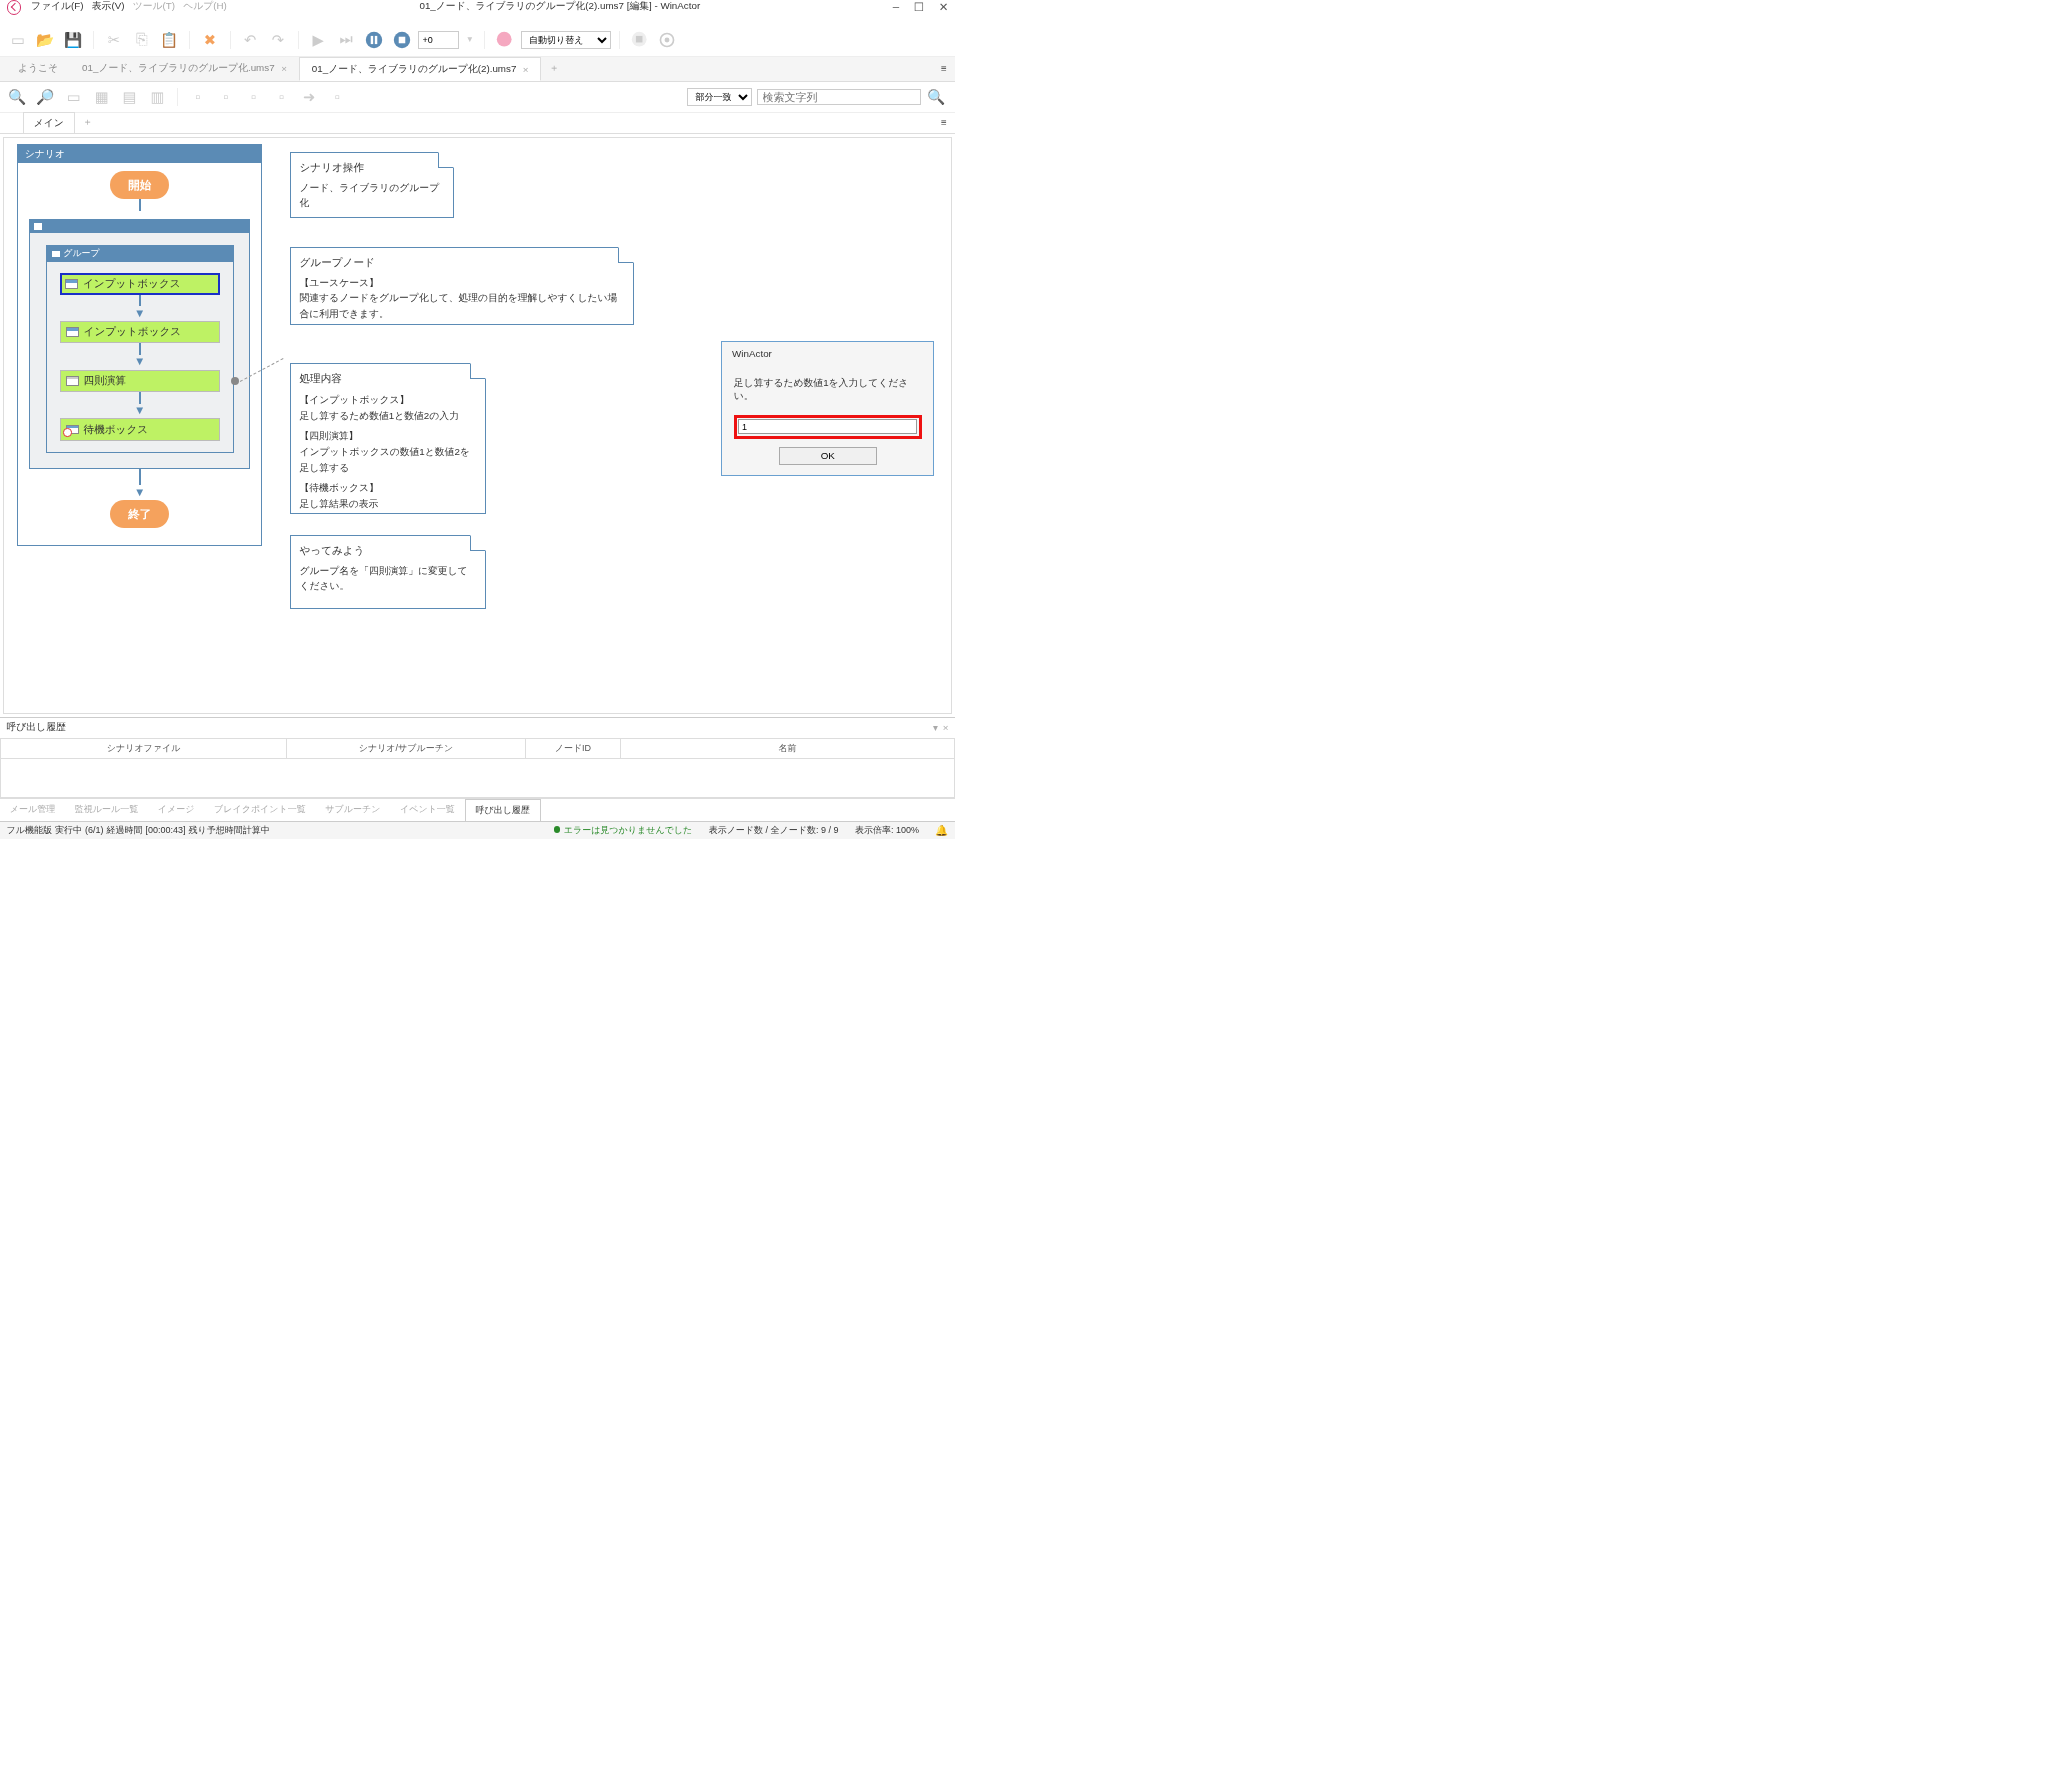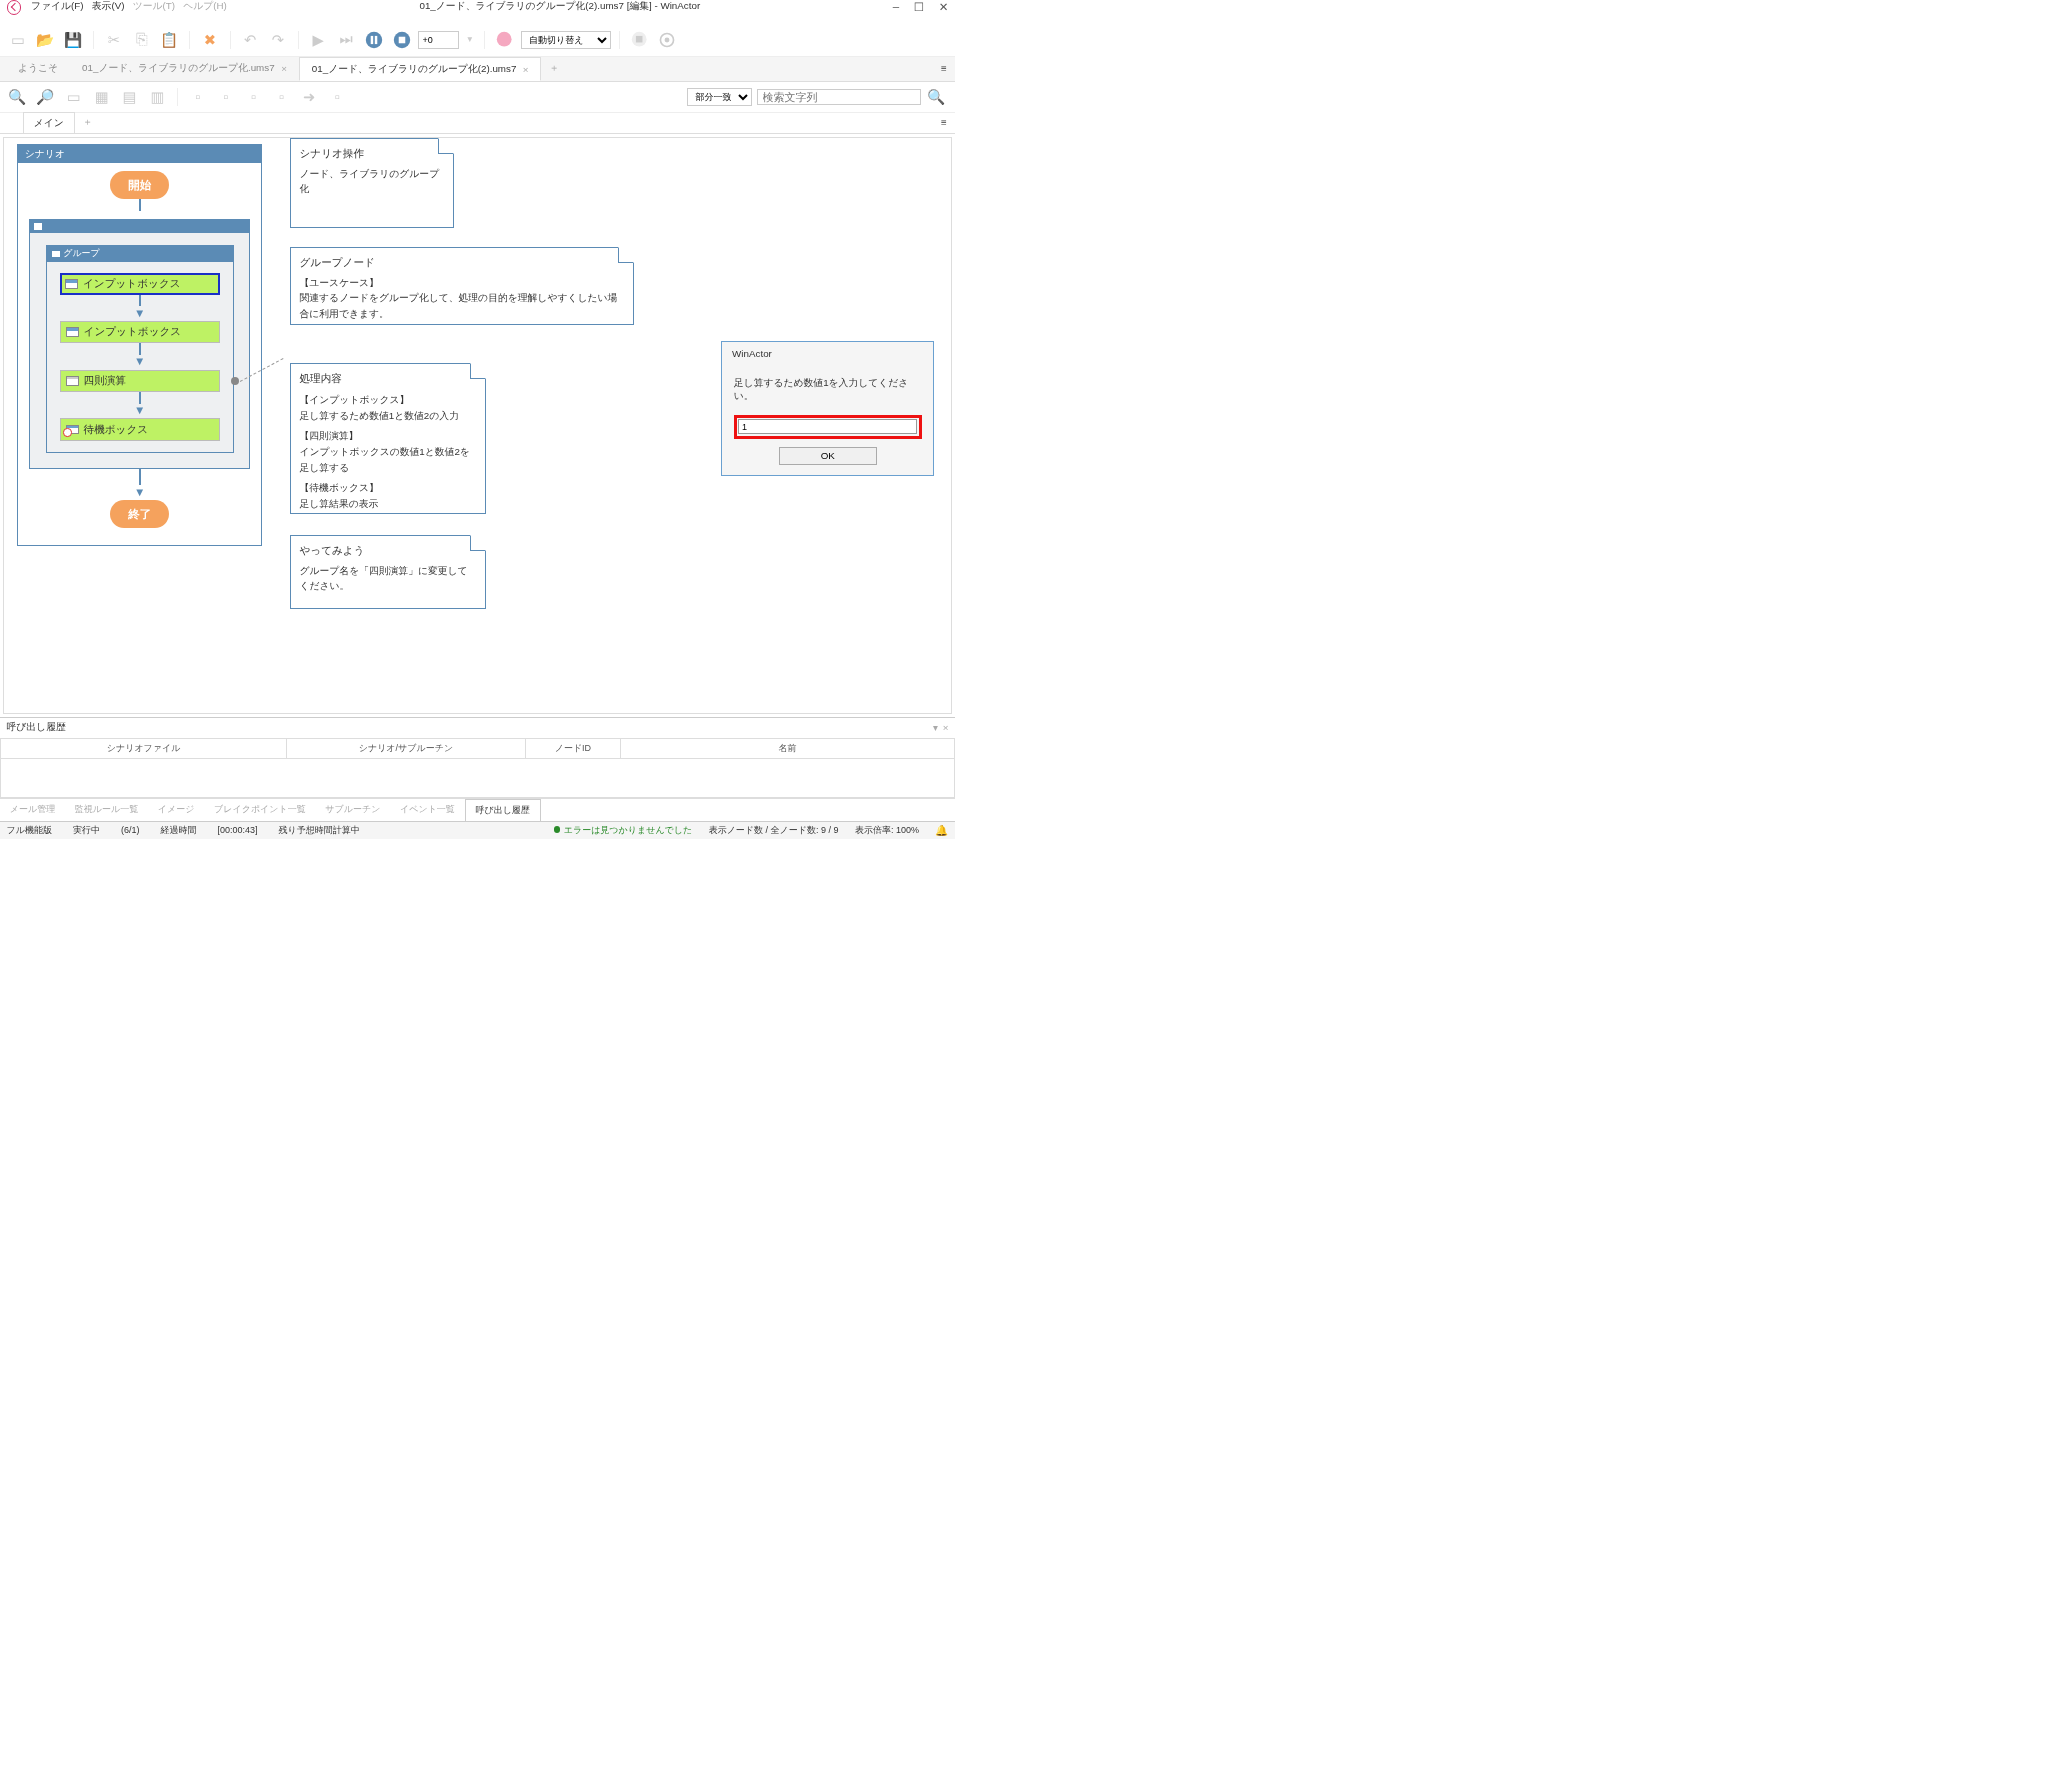--- a/index.html
+++ b/index.html
@@ -100,21 +100,21 @@
 .callhist-table { width:100%; border-collapse:collapse; }
 .callhist-table th { border:0.8px solid #ddd; font-size:9px; font-weight:normal; padding:3.3px; background:#fff; color:#555; }
 .callhist-body { height:39px; border:0.8px solid #ddd; border-top:none; }
 
 
 .btabs { display:flex; border-top:0.8px solid #ddd; }
 .btab { padding:4.1px 9.8px; font-size:9px; color:#aaa; }
 .btab.active { color:#333; background:#fff; border:0.8px solid #ccc; border-bottom:none; margin-bottom:-0.8px; }
 
 
-.status { height:18px; background:#f5f5f5; border-top:0.8px solid #ccc; display:flex; align-items:center; font-size:9px; padding:0 6.5px; gap:21px; }
+.status { height:18px; background:#f5f5f5; border-top:0.8px solid #ccc; display:flex; align-items:center; font-size:9px; padding:0 6.5px; gap:3px; }
 .status .right { margin-left:auto; display:flex; gap:16.4px; align-items:center; }
 .status .ok { color:#2a8a2a; }
 .status .ok-dot { width:6.5px;height:6.5px;border-radius:50%;background:#2a8a2a;display:inline-block;margin-right:3.3px;}
 .bell { font-size:10.6px; color:#888; }
 
 svg { display:block; }
 </style>
 </head>
 <body>
 
@@ -289,21 +289,21 @@
 
       <div class="vline" style="height:16.4px;"></div>
         <div class="arrow-down">▼</div>
       <div class="pill">終了</div>
     </div>
   </div>
 
   <div class="connector-dot"></div>
   <div class="connector-line" style="left:236px;top:243px;width:49px;transform:rotate(-28deg);transform-origin:left;"></div>
 
-  <div class="note" style="left:286px; top:0; width:164px; height:90px;">
+  <div class="note" style="left:286px; top:14px; width:164px; height:66px;">
     <div class="fold"></div>
     <div class="note-title">シナリオ操作</div>
     <div>ノード、ライブラリのグループ化</div>
   </div>
 
   <div class="note" style="left:286px; top:109px; width:344px; height:78px;">
     <div class="fold"></div>
     <div class="note-title">グループノード</div>
     <div>【ユースケース】</div>
     <div>関連するノードをグループ化して、処理の目的を理解しやすくしたい場合に利用できます。</div>

